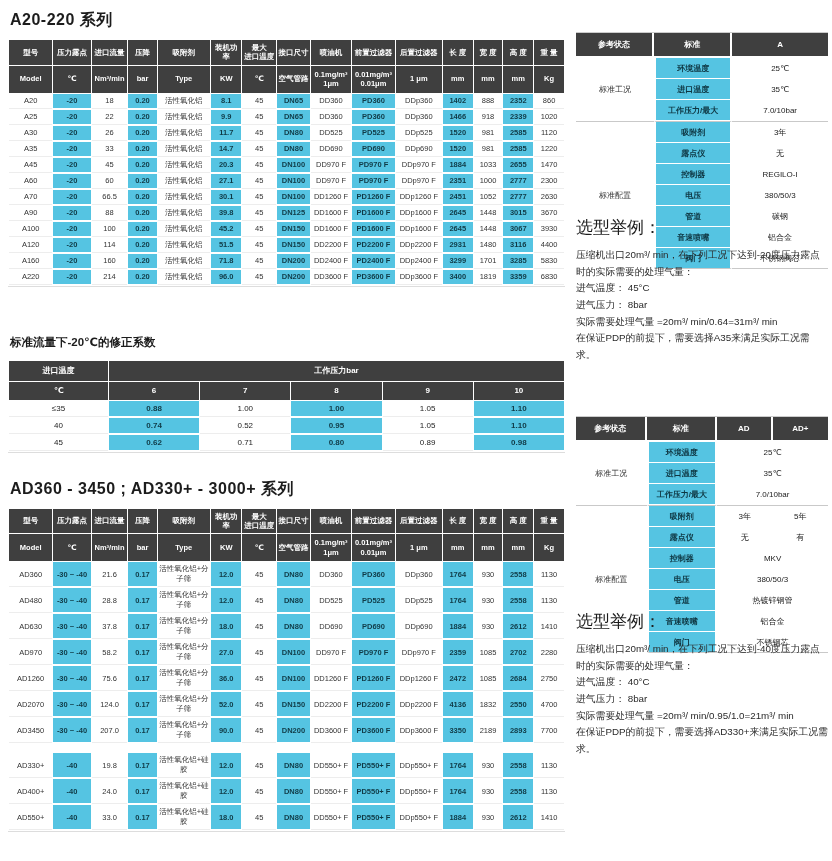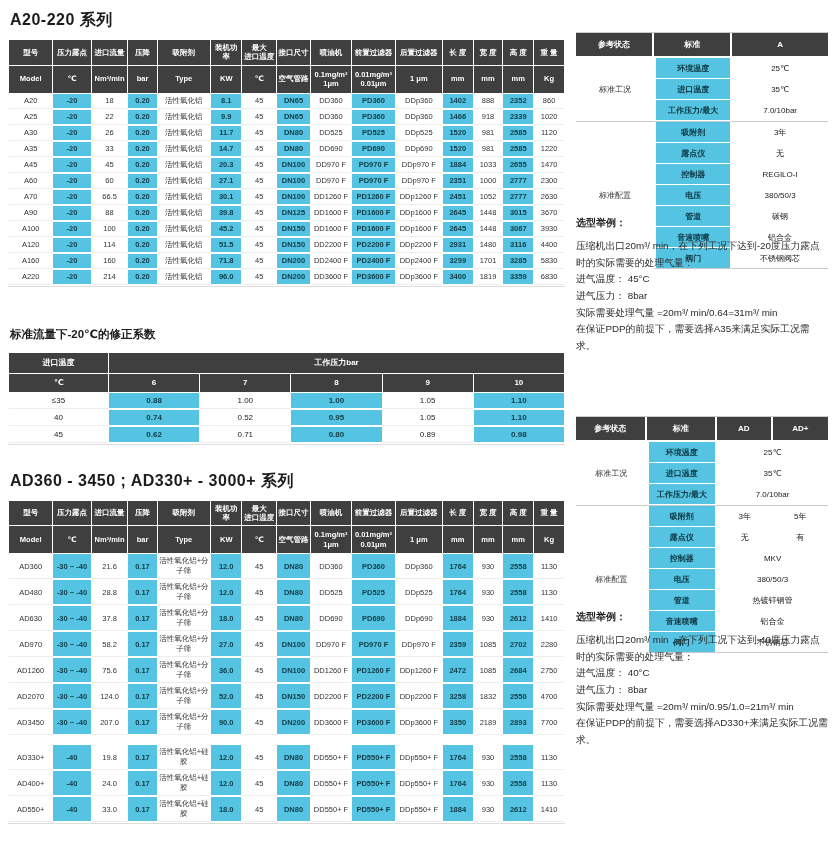--- a/index.html
+++ b/index.html
@@ -2,21 +2,21 @@
 <html style="--blue: #55c4e2; --dark: #3f3f3f;"><head>
 <meta charset="utf-8">
 <style>
   :root{ --blue:#55c4e2; --dark:#3f3f3f; }
   *{ box-sizing:border-box; margin:0; padding:0; }
   html,body{ width:832px; height:861px; background:#fff; overflow:hidden;
     font-family:"Liberation Sans","DejaVu Sans",sans-serif; color:#222; }
   .page{ position:relative; width:832px; height:604px; }
   .left-col{ position:absolute; left:8px; top:6px; width:557px; }
   .series-title{ font-size:16px; font-weight:bold; color:#1c1c1c; letter-spacing:.5px; margin:4px 0 8px 2px; }
-  .sub-title{ font-size:11.5px; font-weight:bold; color:#1c1c1c; margin:8px 0 10px 2px; }
+  .sub-title{ font-size:11.5px; font-weight:bold; color:#1c1c1c; margin:16px 0 10px 2px; }
 
   table{ border-collapse:separate; border-spacing:1px; width:100%; table-layout:fixed; }
   th,td{ text-align:center; vertical-align:middle; overflow:hidden; }
 
   
   table.spec{ font-size:7.5px; border-bottom:1px solid #ddd; }
   .spec th{ background:var(--dark); color:#fff; font-weight:bold; padding:3px 1px; white-space:pre-line; line-height:1.25; }
   .spec thead tr.units th{ padding:4px 1px; }
   .spec td{ background:#fff; padding:2px 1px; height:13px; border-bottom:1px solid #ededed; color:#333; }
   .spec td.blue{ background:var(--blue); color:#103a46; border-bottom:1px solid #fff; font-weight:bold; }
@@ -32,21 +32,21 @@
   table.ref{ font-size:8px; border-spacing:0; border-top:1px solid #ccc; }
   .ref th{ background:var(--dark); color:#fff; font-weight:bold; padding:6px 2px; border-right:2px solid #fff; border-bottom:2px solid #fff; }
   .ref th:last-child{ border-right:none; }
   .ref td{ background:#fff; padding:4.5px 2px; }
   .ref td.key{ background:var(--blue); color:#0e3642; font-weight:bold; border-bottom:1px solid #fff; border-right:2px solid #fff; border-left:2px solid #fff; }
   .ref td.glabel{ color:#333; }
   .ref tr.gsep td{ border-top:1px solid #c9c9c9; }
   .ref tr:last-child td{ border-bottom:1px solid #c9c9c9; }
 
   .side{ position:absolute; left:576px; width:252px; }
-  .example h3{ font-size:10px; font-weight:bold; margin-bottom:8px; color:#1c1c1c; }
+  .example h3{ font-size:17px; font-weight:normal; margin-bottom:8px; color:#1c1c1c; }
   .example p{ font-size:9.8px; line-height:1.7; color:#2a2a2a; }
   .spacer-lg{ height:32px; } .spacer-md{ height:22px; }
 </style>
 </head>
 <body>
 
 <div class="page">
 
   <div class="left-col">
     <div class="series-title">A20-220 系列</div>
@@ -518,21 +518,21 @@
             <td class="blue">-30 ~ -40</td>
             <td>124.0</td>
             <td class="blue">0.17</td>
             <td>活性氧化铝+分子筛</td>
             <td class="blue">52.0</td>
             <td>45</td>
             <td class="blue">DN150</td>
             <td>DD2200 F</td>
             <td class="blue">PD2200 F</td>
             <td>DDp2200 F</td>
-            <td class="blue">3258</td>
+            <td class="blue">4136</td>
             <td>1832</td>
             <td class="blue">2550</td>
             <td>4700</td>
           </tr>
           <tr>
             <td>AD3450</td>
             <td class="blue">-30 ~ -40</td>
             <td>207.0</td>
             <td class="blue">0.17</td>
             <td>活性氧化铝+分子筛</td>

